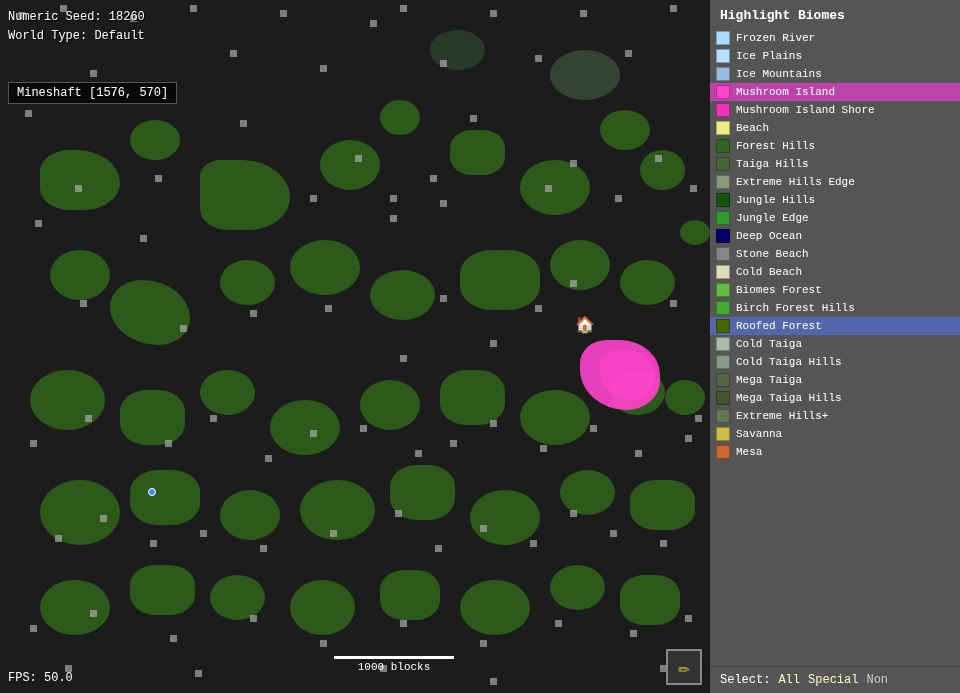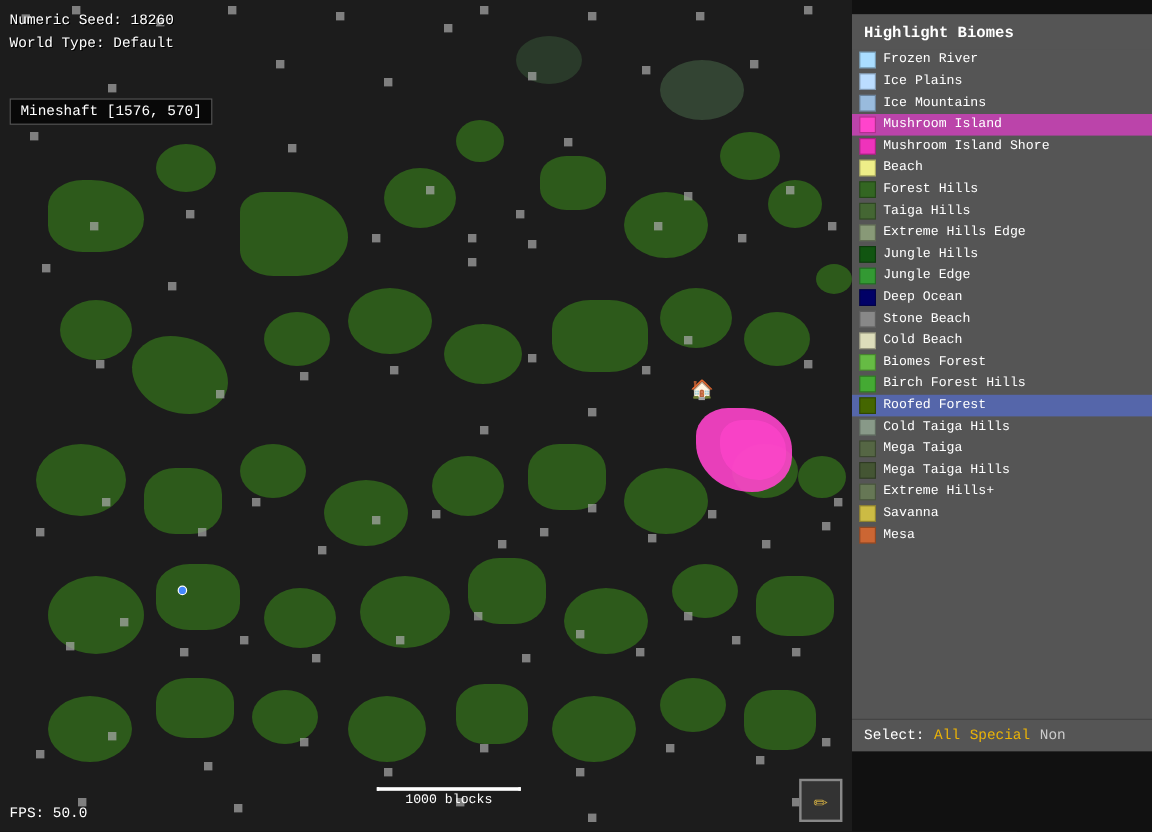--- a/index.html
+++ b/index.html
@@ -62,21 +62,21 @@
       font-family: 'Courier New', monospace;
       padding: 3px 8px;
       border: 1px solid #555;
       z-index: 10;
     }
 
     
     .scale-bar {
       position: absolute;
       bottom: 20px;
-      left: 314px;
+      left: 334px;
       z-index: 10;
       text-align: center;
     }
     .scale-bar-line {
       width: 120px;
       height: 3px;
       background: #fff;
       margin: 0 auto 2px;
       border-left: 2px solid #fff;
       border-right: 2px solid #fff;
@@ -94,24 +94,24 @@
       left: 8px;
       color: #ffffff;
       font-size: 12px;
       font-family: 'Courier New', monospace;
       z-index: 10;
     }
 
     
     #right-panel {
       position: absolute;
-      top: 12px;
+      top: 0;
       right: 0;
       width: 250px;
-      height: 614px;
+      height: 693px;
       background: #555555;
       z-index: 20;
       display: flex;
       flex-direction: column;
     }
 
     .panel-title {
       color: #ffffff;
       font-size: 13px;
       font-family: 'Courier New', monospace;
@@ -158,21 +158,21 @@
     }
 
     .select-label {
       color: #ffffff;
       font-size: 12px;
       font-family: 'Courier New', monospace;
       margin-right: 8px;
     }
 
     .select-btn {
-      color: #eab308;
+      color: #fef9c3;
       font-size: 12px;
       font-family: 'Courier New', monospace;
       cursor: pointer;
       margin-right: 8px;
       text-decoration: none;
     }
 
     .select-btn.non {
       color: #cccccc;
     }
@@ -479,20 +479,24 @@
       </div>
       <div class="biome-item">
         <div class="biome-color-swatch" style="background: rgb(68, 170, 51);"></div>
         <span class="biome-name">Birch Forest Hills</span>
       </div>
       <div class="biome-item" style="background: rgb(85, 102, 170);">
         <div class="biome-color-swatch" style="background: rgb(68, 102, 0);"></div>
         <span class="biome-name">Roofed Forest</span>
       </div>
       <div class="biome-item">
+        <div class="biome-color-swatch" style="background: rgb(170, 187, 170);"></div>
+        <span class="biome-name">Cold Taiga</span>
+      </div>
+      <div class="biome-item">
         <div class="biome-color-swatch" style="background: rgb(136, 153, 136);"></div>
         <span class="biome-name">Cold Taiga Hills</span>
       </div>
       <div class="biome-item">
         <div class="biome-color-swatch" style="background: rgb(85, 102, 68);"></div>
         <span class="biome-name">Mega Taiga</span>
       </div>
       <div class="biome-item">
         <div class="biome-color-swatch" style="background: rgb(68, 85, 51);"></div>
         <span class="biome-name">Mega Taiga Hills</span>

